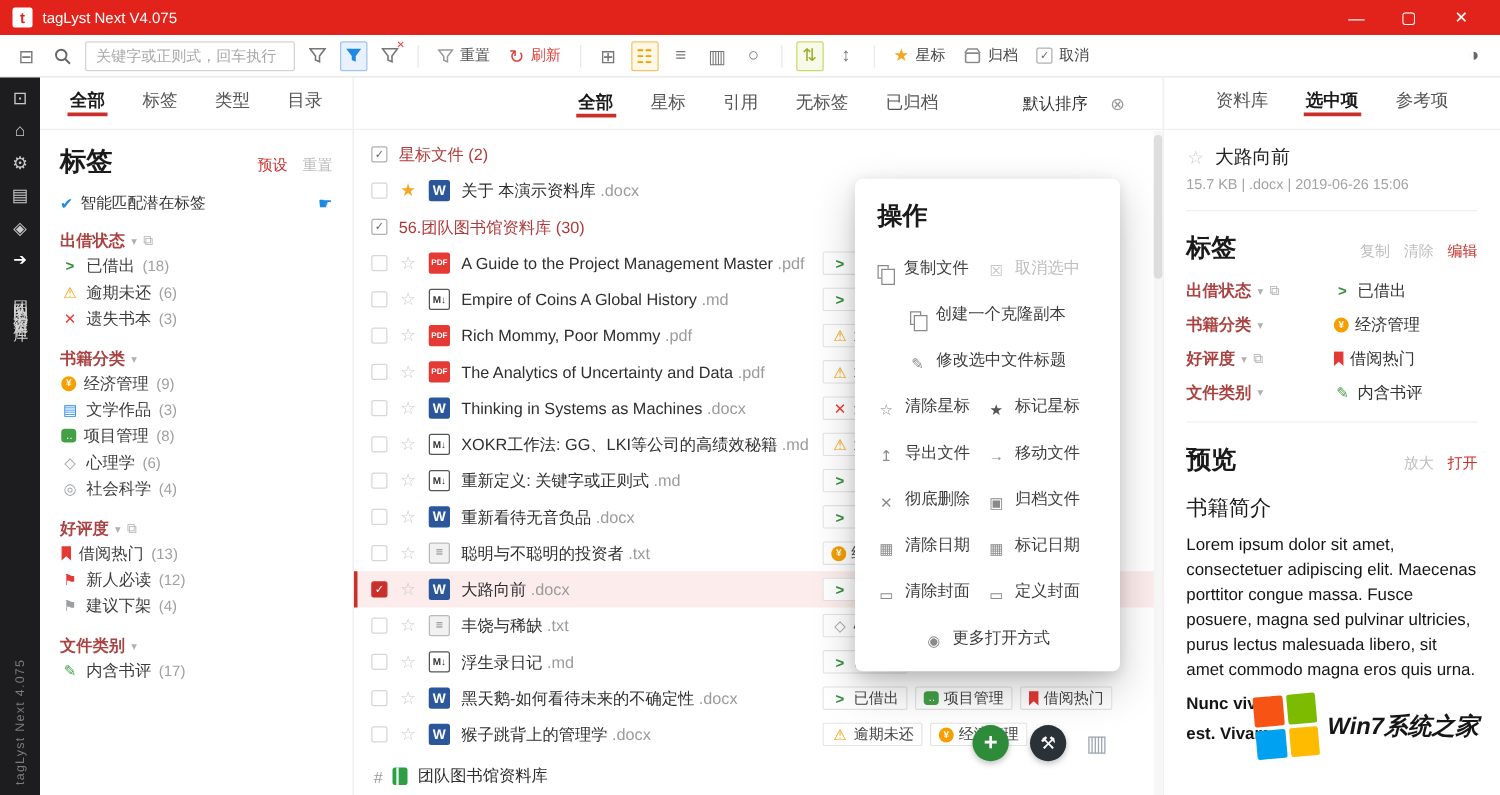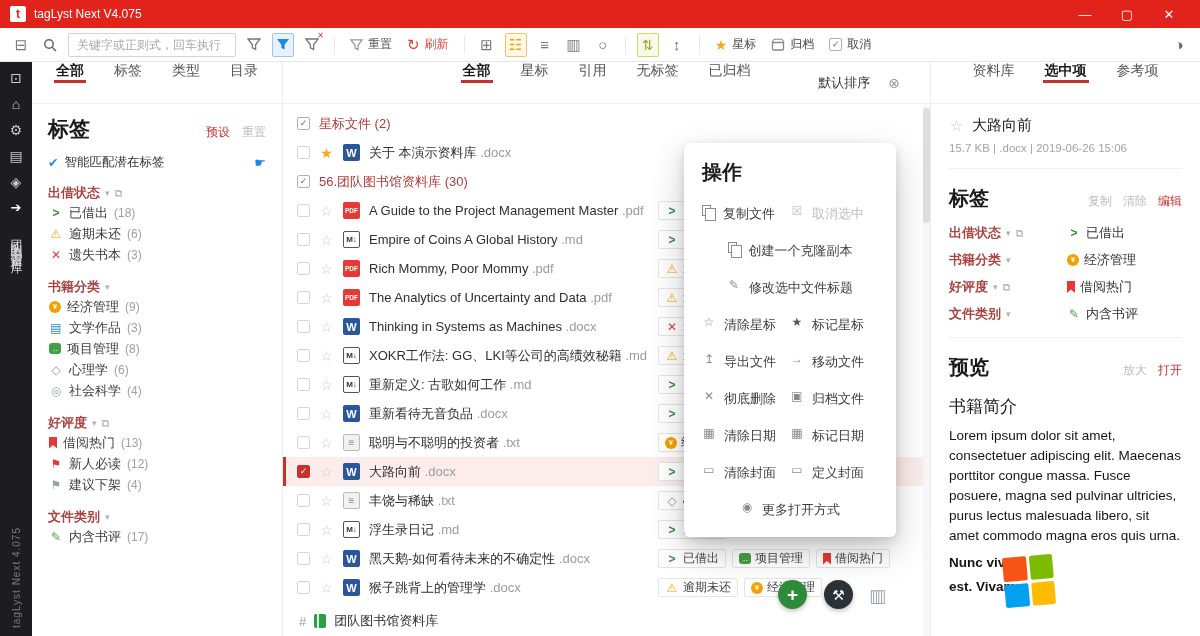--- a/index.html
+++ b/index.html
@@ -37,21 +37,21 @@
   
   .main{display:flex;height:574px}
 
   .rail{width:32px;background:#1d1d1f;display:flex;flex-direction:column;align-items:center;
         padding:9px 0 8px;gap:12px;flex:none}
   .rail-ic{color:#c9c9c9;font-size:14px;line-height:1}
   .rail-arrow{color:#fff;font-weight:700;font-size:13px}
   .rail-title{writing-mode:vertical-rl;color:#d8d8d8;font-size:12px;letter-spacing:3px;margin-top:4px}
   .rail-brand{writing-mode:vertical-rl;transform:rotate(180deg);color:#7c7c7c;font-size:10px;margin-top:auto;letter-spacing:1px}
 
-  .tabsrow{height:42px;display:flex;align-items:flex-start;justify-content:center;gap:26px;border-bottom:1px solid #f0f0f0;flex:none}
+  .tabsrow{height:42px;display:flex;align-items:center;justify-content:center;gap:26px;border-bottom:1px solid #f0f0f0;flex:none}
   .tab{display:flex;align-items:center;font-size:14px;color:#555;border-bottom:3px solid transparent;padding:0 2px}
   .tab.active{color:#1a1a1a;font-weight:700;border-bottom-color:var(--accent)}
 
   
   .tagpanel{width:251px;border-right:1px solid #ededed;flex:none;display:flex;flex-direction:column;overflow:hidden}
   .tp-body{padding:11px 16px;overflow:hidden}
   .tp-titlerow{display:flex;align-items:baseline;gap:12px}
   .tp-title{font-size:21px;font-weight:700;color:#1a1a1a;margin-right:auto}
   .link{font-size:12px}
   .link.red{color:var(--accent)}
@@ -125,21 +125,21 @@
   .pv-title{font-size:17px;font-weight:400;color:#1a1a1a;margin-top:14px}
   .pv-para{margin-top:8px;font-size:13.5px;line-height:20px;color:#151515}
   .pv-b{font-weight:700;margin-top:9px;font-size:13.5px;color:#151515}
 
   
   .menu{position:absolute;left:684px;top:143px;width:212px;background:#fff;border-radius:6px;
         box-shadow:0 3px 10px rgba(0,0,0,.12),0 14px 34px rgba(0,0,0,.22);padding:16px 18px 18px;z-index:6}
   .menu-title{font-size:20px;font-weight:700;color:#1a1a1a}
   .mrow{display:flex;margin-top:19px}
   .mrow.single{justify-content:center}
-  .mitem{display:flex;align-items:flex-start;gap:8px;font-size:13px;color:#3d3d3d;flex:1;min-width:0}
+  .mitem{display:flex;align-items:flex-end;gap:8px;font-size:13px;color:#3d3d3d;flex:1;min-width:0}
   .mrow.single .mitem{flex:none}
   .mitem.muted{color:#bdbdbd}
   .mitem .ic{color:#8a8a8a}
 
   
   .fab{position:absolute;width:29px;height:29px;border-radius:50%;display:flex;align-items:center;justify-content:center;
        color:#fff;z-index:5;box-shadow:0 2px 5px rgba(0,0,0,.25)}
   .fab-plus{left:778px;top:580px;background:var(--fab-green);font-size:19px;font-weight:700}
   .fab-wrench{left:824px;top:580px;background:#2b3237;font-size:14px}
   .extra-ic{position:absolute;left:869px;top:585px;color:#9aa7b0;font-size:18px;z-index:5}
@@ -470,21 +470,21 @@
               <span class="chip">
                 <span class="ic" style="color: rgb(245, 159, 0);">⚠</span>
                 <span>逾期未还</span>
               </span>
             </span>
           </div>
           <div class="frow">
             <span class="cb"></span>
             <span class="star">☆</span>
             <span class="ft ft-md">M↓</span>
-            <span class="fname"><span>重新定义: 古歌如何工作 </span><span class="fext">.md</span></span>
+            <span class="fname"><span>重新定义: 关键字或正则式 </span><span class="fext">.md</span></span>
             <span class="ftags">
               <span class="chip">
                 <span class="ic" style="color: rgb(56, 142, 60); font-weight: 700;">&gt;</span>
                 <span>已借出</span>
               </span>
             </span>
           </div>
           <div class="frow">
             <span class="cb"></span>
             <span class="star">☆</span>
@@ -755,15 +755,16 @@
     </div>
   <span class="extra-ic">▥</span>
 
   <div class="wm">
     <span class="wm-flag">
       <i class="wm-c1"></i>
         <i class="wm-c2"></i>
         <i class="wm-c3"></i>
         <i class="wm-c4"></i>
     </span>
+    <span class="wm-text">Win7系统之家</span>
   </div>
 
 </div>
 
 </body></html>

